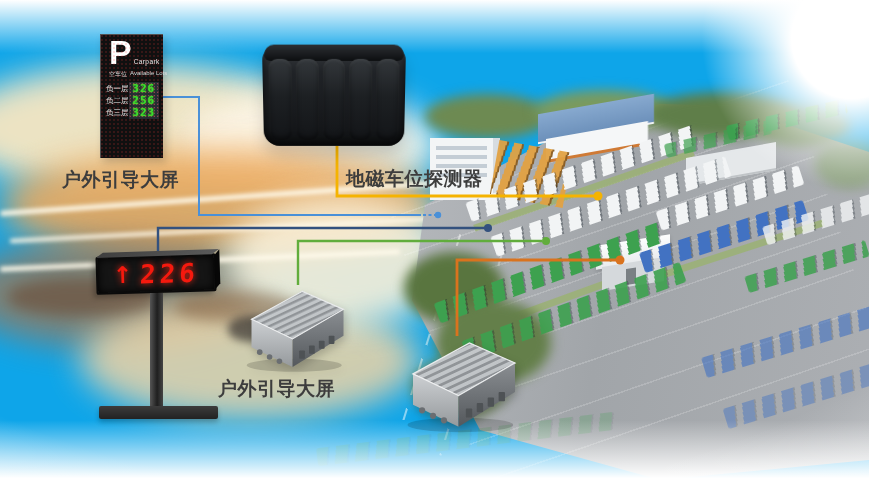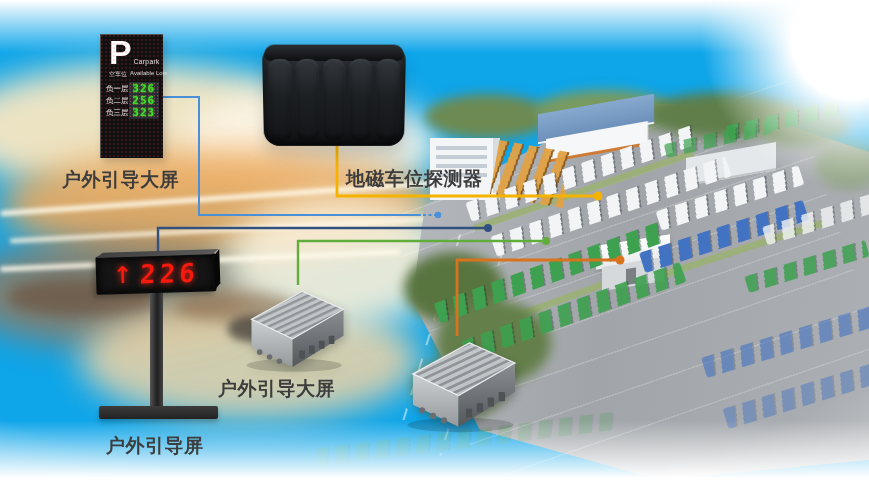--- a/index.html
+++ b/index.html
@@ -318,21 +318,20 @@
   <div class="lbl lbl-detector">地磁车位探测器</div>
 
   <div class="ledsign">
     <div class="led-box">
       <span class="led-arrow">↑</span>
       <span class="led-num">226</span>
     </div>
     <div class="led-pole"></div>
     <div class="led-base"></div>
   </div>
-  <div class="lbl lbl-ledsign">户外引导屏</div>
 
   <svg class="ctrl ctrl-area" viewBox="0 0 140 112">
     <use href="#ctrlSym" width="140" height="112"></use>
   </svg>
   <div class="lbl lbl-area">户外引导大屏</div>
 
   <svg class="ctrl ctrl-central" viewBox="0 0 140 112">
     <use href="#ctrlSym" width="140" height="112"></use>
   </svg>
 

